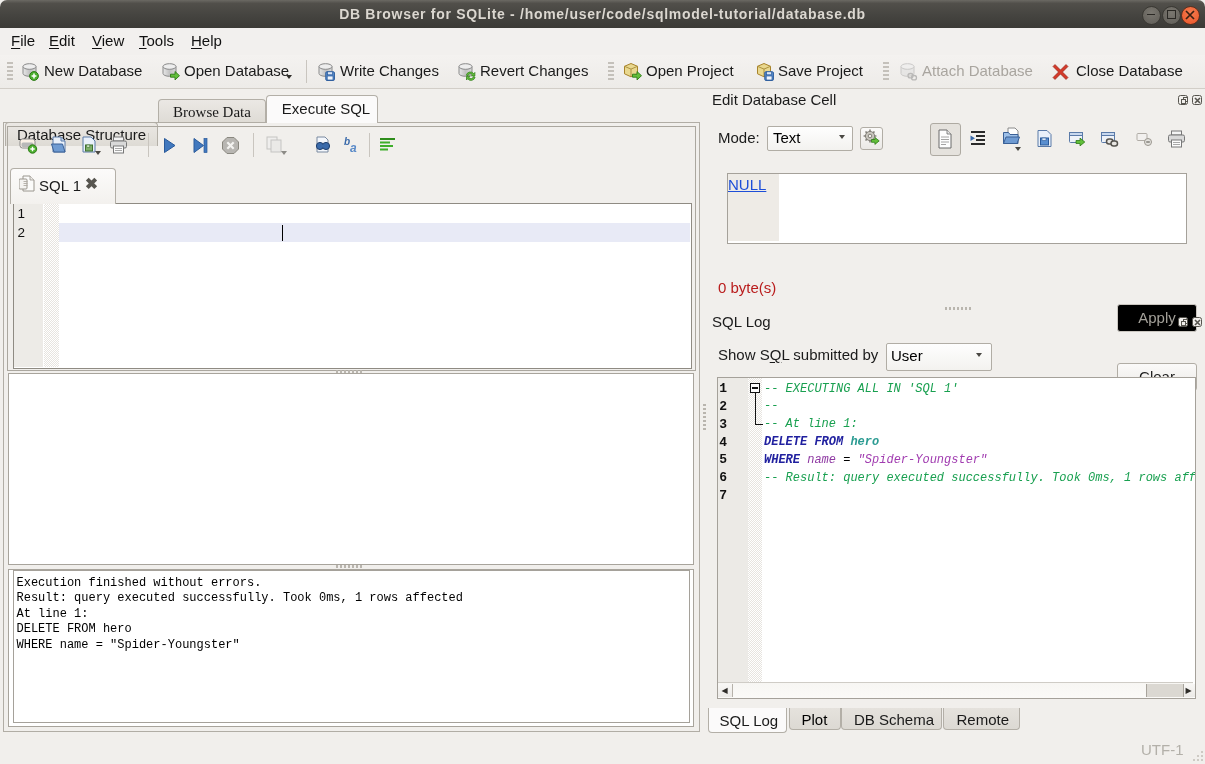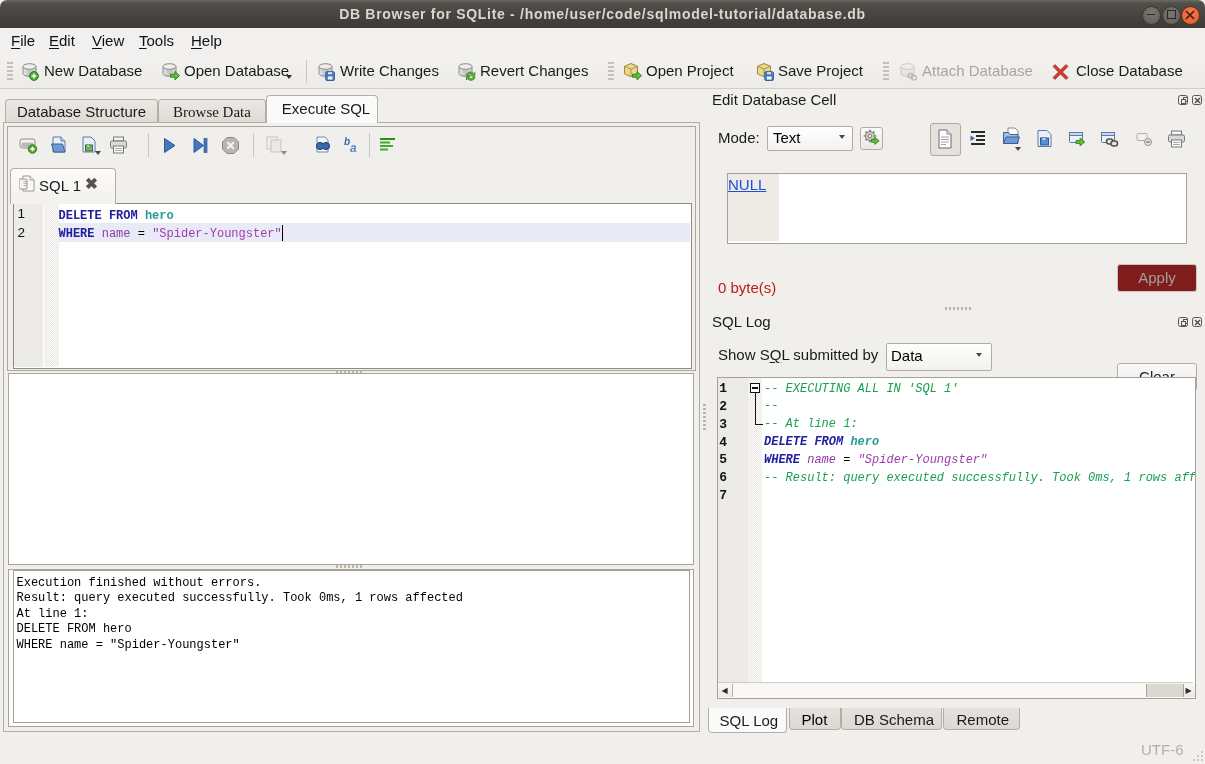--- a/index.html
+++ b/index.html
@@ -43,21 +43,21 @@
 .cmt{color:#19a050;}
 
 .hdots{height:3px;background:repeating-linear-gradient(90deg,#b9b5ae 0 2px,transparent 2px 4px);}
 
 .dblbox{border:1px solid #a8a49c;background:#fff;}
 
 .docktitle{font-size:15px;color:#1b1b1b;font-weight:500;}
 .dockbtn{width:8px;height:8px;border:1.5px solid #57554f;border-radius:2.5px;background:#f1efec;}
 .combo{border:1px solid #b1ada5;border-radius:2px;background:linear-gradient(#fefefe,#f3f2ef);font-size:15px;color:#1a1a1a;}
 .btn{border:1px solid #b1ada5;border-radius:3px;background:linear-gradient(#fbfaf9,#ebe9e6);font-size:15px;color:#1d1d1d;text-align:center;}
-.btn.dis{background:#7f1d1d;border-color:#cac6c0;color:#a3a099;}
+.btn.dis{background:#000000;border-color:#cac6c0;color:#a3a099;margin-top:40px;}
 .caret{width:0;height:0;border-left:3.5px solid transparent;border-right:3.5px solid transparent;border-top:4.5px solid #4a4843;}
 </style>
 </head>
 <body>
 <div id="win">
 
   <div class="abs" id="titlebar"></div>
   <div class="abs" id="titletext">DB Browser for SQLite - /home/user/code/sqlmodel-tutorial/database.db</div>
   <div class="abs winbtn min"></div>
     <div class="abs" style="left:1146.5px;top:13.5px;width:8px;height:1.6px;background:#2a2824;z-index:2;"></div>
@@ -145,21 +145,21 @@
       <ellipse cx="8.5" cy="4.5" rx="6.5" ry="2.8" fill="#ededed" stroke="#9a9a9a"></ellipse>
       <rect x="9" y="11.5" width="5" height="4.4" rx="2.2" fill="none" stroke="#7a7a7a" stroke-width="1.3"></rect>
       <rect x="12.5" y="13.5" width="5" height="4.4" rx="2.2" fill="none" stroke="#7a7a7a" stroke-width="1.3"></rect>
     </svg>
 
     <svg class="abs" style="left:1052px;top:63px;" width="17" height="17" viewBox="0 0 17 17">
       <path d="M3,1.5 l5.5,5.5 5.5,-5.5 2,2 -5.5,5.5 5.5,5.5 -2,2 -5.5,-5.5 -5.5,5.5 -2,-2 5.5,-5.5 -5.5,-5.5 z" fill="#d33a2a" stroke="#8f1f14" stroke-width="0.6"></path>
     </svg>
   </div>
 
-  <div class="abs tab inactive" style="left:5px;width:151px;">Database Structure</div>
+  <div class="abs tab inactive" style="left:5px;width:151px;margin-top:23px;">Database Structure</div>
   <div class="abs tab inactive" style="left:158px;width:106px;font-family:Liberation Serif, serif;">Browse Data</div>
   <div class="abs tab active" style="left:266px;width:102px;padding-left:8px;line-height:26px;">Execute SQL</div>
 
   <div class="abs" id="pageframe"></div>
   <div class="abs" id="frame1"></div>
   <div id="edtoolbar">
 
     <svg class="abs" style="left:19px;top:136px;" width="19" height="19" viewBox="0 0 19 19">
       <rect x="1" y="3" width="15" height="9" rx="2.5" fill="linen" stroke="#8a8a8a"></rect>
       <rect x="2.5" y="6.5" width="12" height="4.5" rx="1.5" fill="#b8b8b8" stroke="none"></rect>
@@ -236,22 +236,20 @@
       <path d="M11,2 v4 h4" fill="#eceae6" stroke="#9a968e" stroke-width="0.8"></path>
       <rect x="2,5" y="5" width="8" height="10" rx="1" fill="#f4f3f1" stroke="#9a968e"></rect>
       <path d="M4.5,7.5 h4 M4.5,9.5 h4 M4.5,11.5 h4" stroke="#b0aca4" stroke-width="0.9"></path>
     </svg>
 
   <div class="abs" id="editor">
     <div class="abs" id="gutter1"></div>
     <div class="abs checker" id="fold1"></div>
     <div class="abs" style="left:45px;top:19px;width:631px;height:18.5px;background:#e8eaf6;"></div>
     <div class="abs" style="left:0;top:1.2px;width:11px;font-size:13.5px;line-height:18.5px;text-align:right;color:#111;font-family:'Liberation Sans',sans-serif;">1<br>2</div>
-    <div class="abs mono" style="left:44.5px;top:2.5px;font-size:12px;line-height:18.5px;white-space:pre;"><span class="kw">DELETE FROM</span> <span class="tbl">hero</span>
-<span class="kw">WHERE</span> <span class="idf">name</span> = <span class="str">"Spider-Youngster"</span></div>
     <div class="abs" style="left:267.5px;top:21px;width:1.5px;height:15.5px;background:#000;"></div>
   </div>
 
   <div class="abs hdots" style="left:336px;top:370.2px;width:26px;"></div>
 
   <div class="abs dblbox" style="left:8px;top:373px;width:684px;height:190px;"></div>
   <div class="abs hdots" style="left:336px;top:565.3px;width:26px;"></div>
 
   <div class="abs dblbox" style="left:8px;top:568.5px;width:684px;height:156px;"></div>
   <div class="abs" style="left:13px;top:570px;width:674.5px;height:151px;border:1px solid #a5a19a;background:#fff;"></div>
@@ -349,21 +347,21 @@
   <span class="abs docktitle" style="left:712px;top:313px;">SQL Log</span>
   <div class="abs dockbtn" style="left:1178px;top:317px;"></div>
     <div class="abs" style="left:1182.5px;top:319px;width:3px;height:3px;border:1.2px solid #57554f;background:#f1efec;"></div>
     <div class="abs" style="left:1180.5px;top:321px;width:3px;height:3px;border:1.2px solid #57554f;background:#f1efec;"></div>
   <div class="abs dockbtn" style="left:1192px;top:317px;"></div>
     <svg class="abs" style="left:1194px;top:319px;" width="7" height="7" viewBox="0 0 7 7">
       <path d="M1,1 l5,5 M6,1 l-5,5" stroke="#57554f" stroke-width="1.6"></path>
     </svg>
   <span class="abs" style="left:718px;top:346px;font-size:15px;color:#1a1a1a;">Show S<u style="text-underline-offset:2px;">Q</u>L submitted by</span>
   <div class="abs combo" style="left:886px;top:342.5px;width:104px;height:26px;"></div>
-  <span class="abs" style="left:891px;top:347px;font-size:15px;">Data</span>
+  <span class="abs" style="left:891px;top:347px;font-size:15px;">User</span>
   <div class="abs caret" style="left:976px;top:353px;"></div>
   <div class="abs btn" style="left:1117px;top:342.5px;width:78px;height:26px;line-height:26px;margin-top:20px;"><u style="text-underline-offset:2px;">C</u>lear</div>
 
   <div class="abs" style="left:717px;top:377px;width:477px;height:320px;border:1px solid #a5a19a;background:#fff;overflow:hidden;">
     <div class="abs" style="left:0;top:0;width:30px;height:304px;background:#eceae6;"></div>
     <div class="abs checker" style="left:30px;top:0;width:14px;height:304px;"></div>
     <div class="abs mono" style="left:0;top:2px;width:9px;font-size:13px;line-height:17.85px;font-weight:bold;color:#111;text-align:right;">1<br>2<br>3<br>4<br>5<br>6<br>7</div>
     <div class="abs mono" style="left:46px;top:2.5px;font-size:12px;line-height:17.85px;white-space:pre;font-style:italic;"><span class="cmt">-- EXECUTING ALL IN 'SQL 1'</span>
 <span class="cmt">--</span>
 <span class="cmt">-- At line 1:</span>
@@ -386,21 +384,21 @@
 
   <div class="abs" style="left:708px;top:708px;width:76.5px;height:24px;border:1px solid #b3afa7;border-top:none;border-radius:0 0 4px 4px;background:#fbfafa;z-index:2;"></div>
   <span class="abs" style="left:719.5px;top:711.5px;font-size:15px;color:#1a1a1a;z-index:3;">SQL Log</span>
   <div class="abs" style="left:789px;top:707.5px;width:50px;height:21px;border:1px solid #b3afa7;border-top:none;border-radius:0 0 4px 4px;background:linear-gradient(#e5e2dd,#dcd9d3);"></div>
   <span class="abs" style="left:801.5px;top:711px;font-size:15px;color:#000000;">Plot</span>
   <div class="abs" style="left:841px;top:707.5px;width:99px;height:21px;border:1px solid #b3afa7;border-top:none;border-radius:0 0 4px 4px;background:linear-gradient(#e5e2dd,#dcd9d3);"></div>
   <span class="abs" style="left:854px;top:711px;font-size:15px;color:#1a1a1a;">DB Schema</span>
   <div class="abs" style="left:942.5px;top:707.5px;width:75px;height:21px;border:1px solid #b3afa7;border-top:none;border-radius:0 0 4px 4px;background:linear-gradient(#e5e2dd,#dcd9d3);"></div>
   <span class="abs" style="left:956.5px;top:711px;font-size:15px;color:#1a1a1a;">Remote</span>
 
-  <span class="abs" style="left:1141px;top:741px;font-size:15px;color:#b3b0a9;">UTF-6</span>
+  <span class="abs" style="left:1141px;top:741px;font-size:15px;color:#b3b0a9;">UTF-1</span>
   <svg class="abs" style="left:1192px;top:750px;" width="12" height="12" viewBox="0 0 12 12">
       <g fill="#c2beb7">
         <circle cx="10" cy="2" r="1"></circle>
         <circle cx="6" cy="6" r="1"></circle>
         <circle cx="10" cy="6" r="1"></circle>
         <circle cx="2" cy="10" r="1"></circle>
         <circle cx="6" cy="10" r="1"></circle>
         <circle cx="10" cy="10" r="1"></circle>
       </g>
     </svg>

